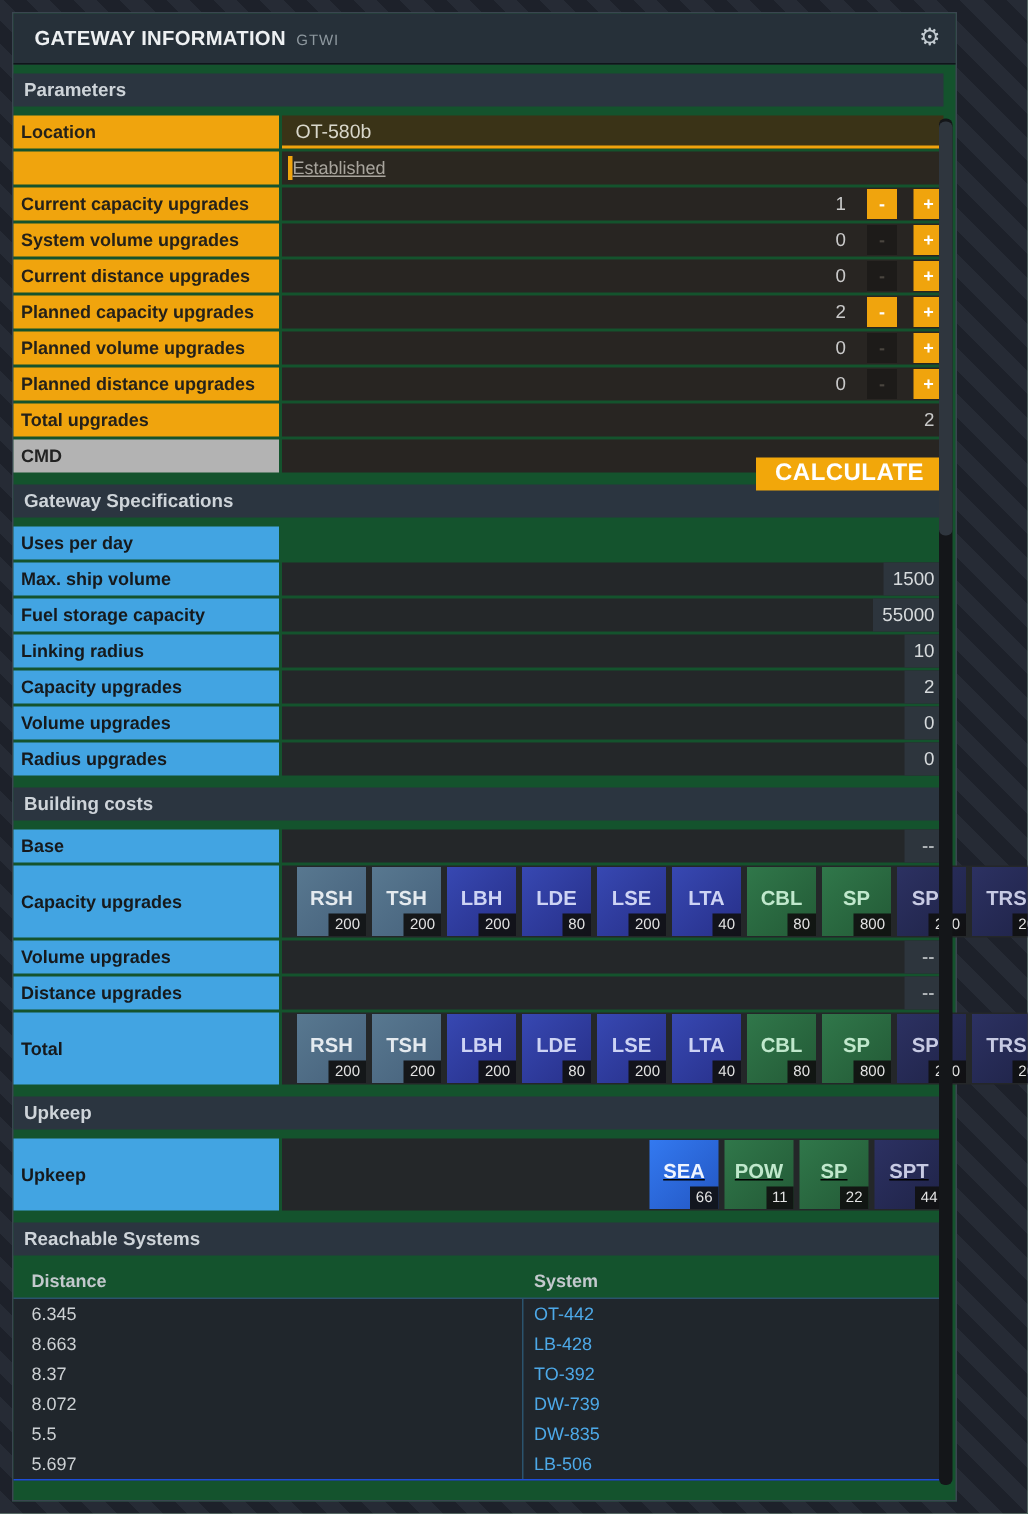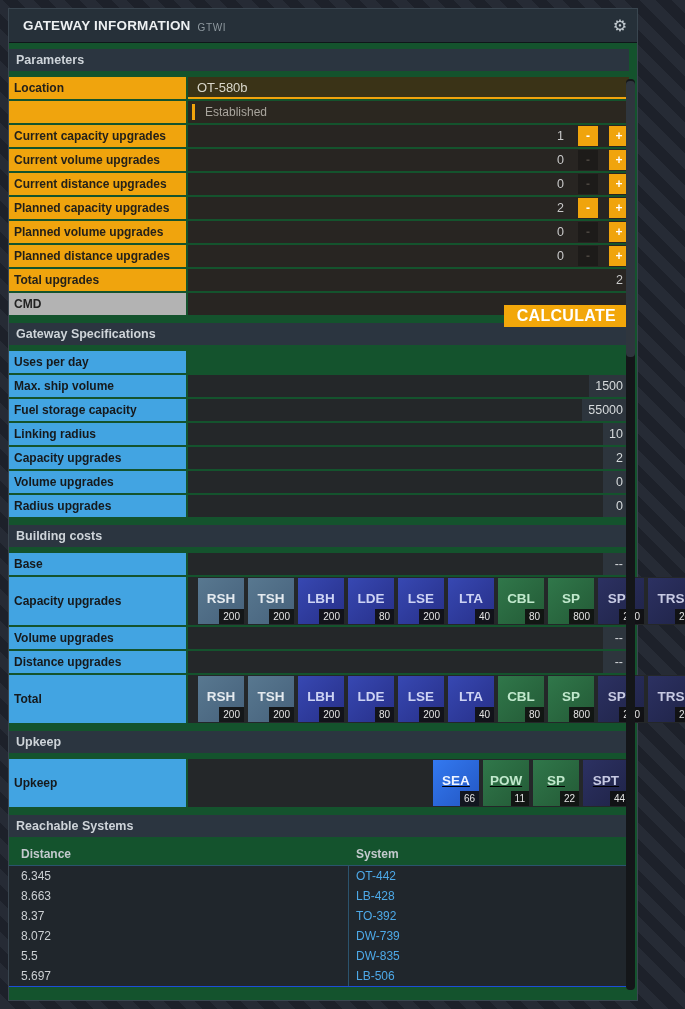--- a/index.html
+++ b/index.html
@@ -42,21 +42,21 @@
   .val.warm{background:#282522;}
   .val.cool{background:#242729;}
 
   .loc-input{
     flex:1;height:100%;background:#3a3317;border:0;border-bottom:2px solid #f0a40d;
     box-sizing:border-box;display:flex;align-items:center;padding-left:9px;
     color:#d9d7cb;font-size:13px;
   }
   .sel{flex:1;height:100%;background:#2b2720;display:flex;align-items:center;cursor:pointer;}
   .sel-bar{width:3px;height:16px;background:#f0a40d;margin-left:4px;}
-  .sel-text{color:#a9a59d;font-size:12px;margin-left:10px;}
+  .sel-text{color:#a9a59d;font-size:12px;text-decoration:underline;}
 
   .num{flex:1;text-align:right;color:#c9c9c9;font-size:12.5px;padding-right:14px;}
   .num.flush{padding-right:6px;}
   .step{
     width:20px;height:20px;margin:1px 0;border:0;font-weight:bold;font-size:12px;
     display:flex;align-items:center;justify-content:center;cursor:pointer;box-sizing:border-box;
   }
   .step.on{background:#f0a40d;color:#fff;}
   .step.off{background:#1d1b19;color:#4a453f;cursor:default;}
   .step.minus{margin-right:11px;}
@@ -135,21 +135,21 @@
     <div id="steppers">
         <div class="row">
           <div class="lbl orange">Current capacity upgrades</div>
           <div class="val warm">
             <span class="num">1</span>
             <button class="step minus on">-</button>
             <button class="step on">+</button>
           </div>
         </div>
         <div class="row">
-          <div class="lbl orange">Current volume upgrades</div>
+          <div class="lbl orange">System volume upgrades</div>
           <div class="val warm">
             <span class="num">0</span>
             <button class="step minus off">-</button>
             <button class="step on">+</button>
           </div>
         </div>
         <div class="row">
           <div class="lbl orange">Current distance upgrades</div>
           <div class="val warm">
             <span class="num">0</span>

